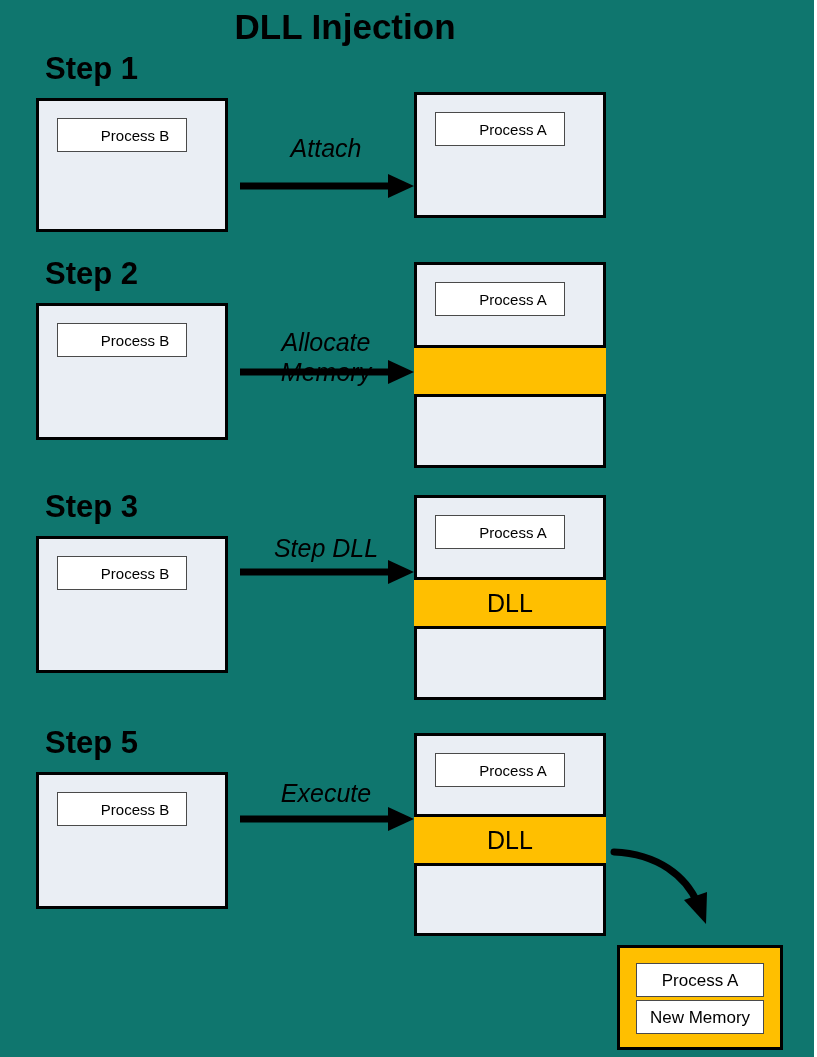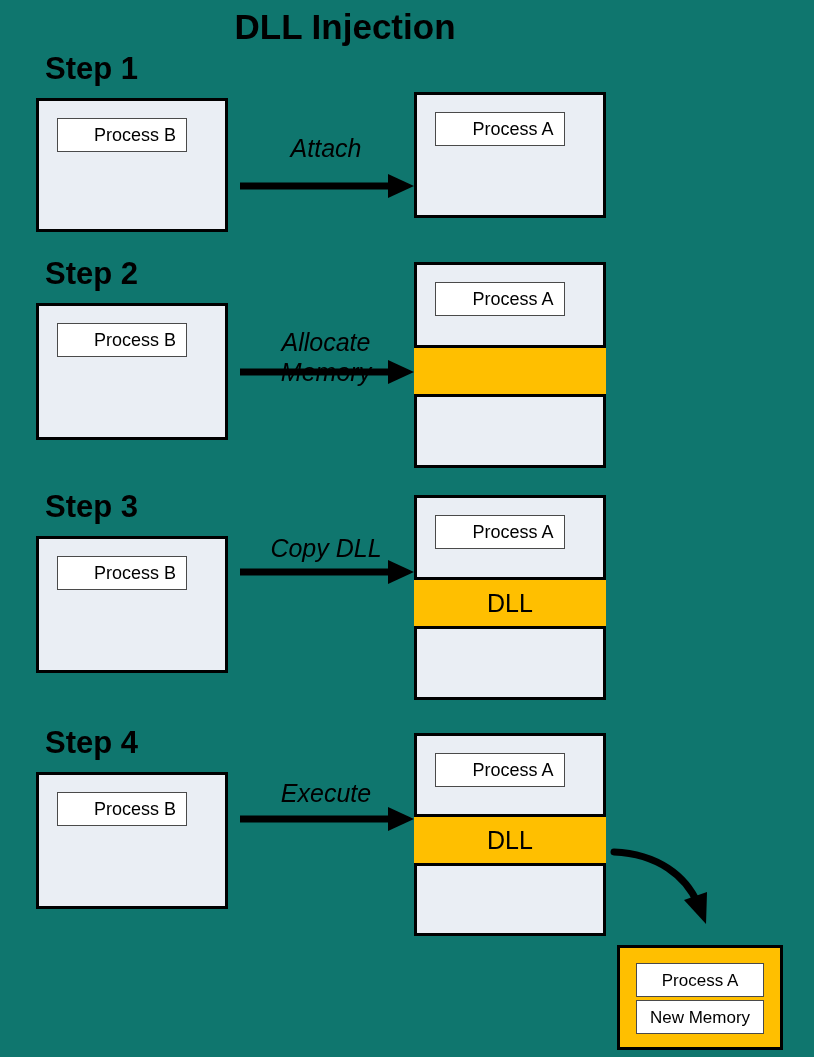--- a/index.html
+++ b/index.html
@@ -55,21 +55,21 @@
 
   
   .plate {
     position: absolute;
     box-sizing: border-box;
     background: #ffffff;
     border: 1.5px solid #4a4a4a;
     display: flex;
     align-items: center;
     justify-content: center;
-    font-size: 18px;
+    font-size: 15px;
     color: #000000;
     line-height: 1;
     padding-left: 26px;
   }
 
   
   .band {
     position: absolute;
     box-sizing: border-box;
     background: #ffbf00;
@@ -162,33 +162,33 @@
     <div class="plate" style="left:18px; top:17px; width:130px; height:34px;">Process A</div>
     <div class="band" style="left:-3px; top:80px; width:192px; height:52px;"></div>
   </div>
 
   <div class="step-label" style="top:490px;">Step 3</div>
 
   <div class="proc-box" style="left:36px; top:536px; width:192px; height:137px;">
     <div class="plate" style="left:18px; top:17px; width:130px; height:34px;">Process B</div>
   </div>
 
-  <div class="arrow-label" style="left:238px; top:533px; width:176px;">Copy DLL</div>
+  <div class="arrow-label" style="left:238px; top:533px; width:176px;">Step DLL</div>
 
   <svg class="arrow-svg" style="left:238px; top:558px;" width="178" height="28" viewBox="0 0 178 28">
     <line x1="2" y1="14" x2="156" y2="14" stroke="#000000" stroke-width="7"></line>
     <polygon points="150,2 176,14 150,26" fill="#000000"></polygon>
   </svg>
 
   <div class="proc-box segmented" style="left:414px; top:495px; width:192px; height:205px;">
     <div class="plate" style="left:18px; top:17px; width:130px; height:34px;">Process A</div>
     <div class="band" style="left:-3px; top:79px; width:192px; height:52px;">DLL</div>
   </div>
 
-  <div class="step-label" style="top:726px;">Step 4</div>
+  <div class="step-label" style="top:726px;">Step 5</div>
 
   <div class="proc-box" style="left:36px; top:772px; width:192px; height:137px;">
     <div class="plate" style="left:18px; top:17px; width:130px; height:34px;">Process B</div>
   </div>
 
   <div class="arrow-label" style="left:238px; top:778px; width:176px;">Execute</div>
 
   <svg class="arrow-svg" style="left:238px; top:805px;" width="178" height="28" viewBox="0 0 178 28">
     <line x1="2" y1="14" x2="156" y2="14" stroke="#000000" stroke-width="7"></line>
     <polygon points="150,2 176,14 150,26" fill="#000000"></polygon>

